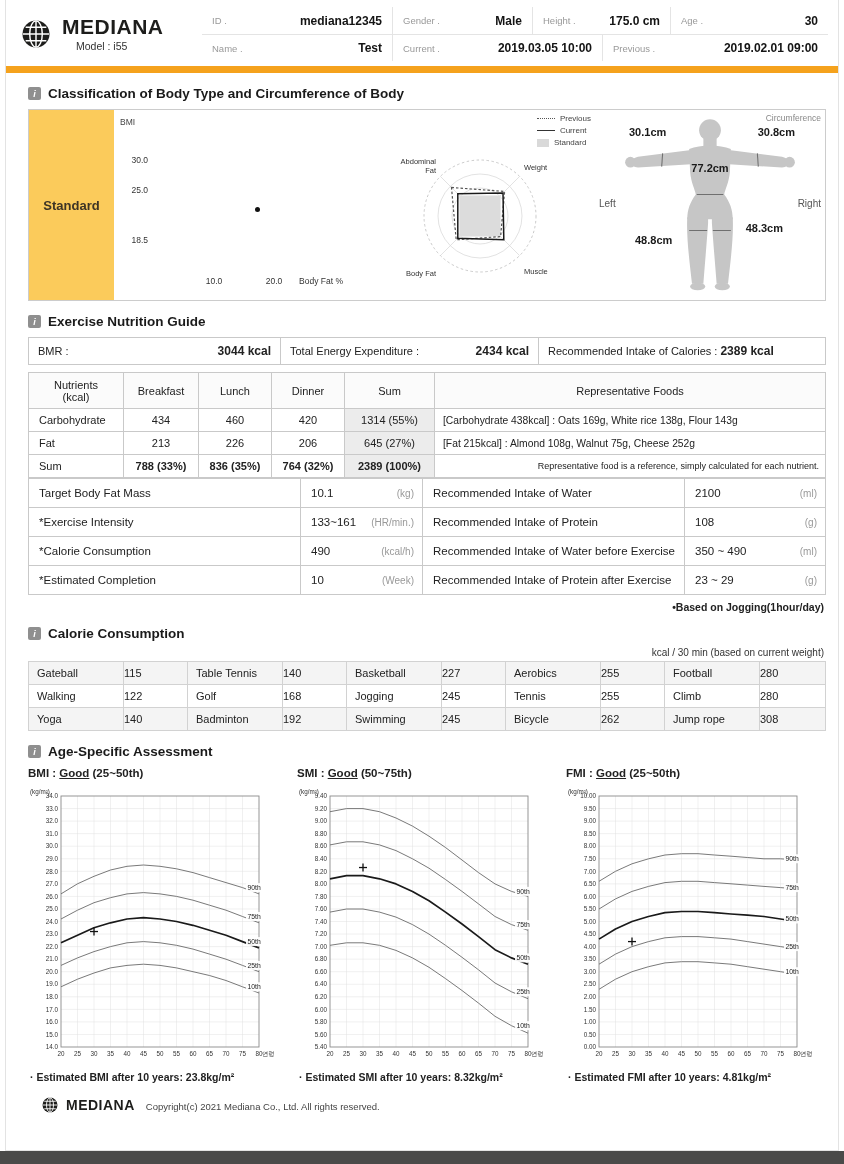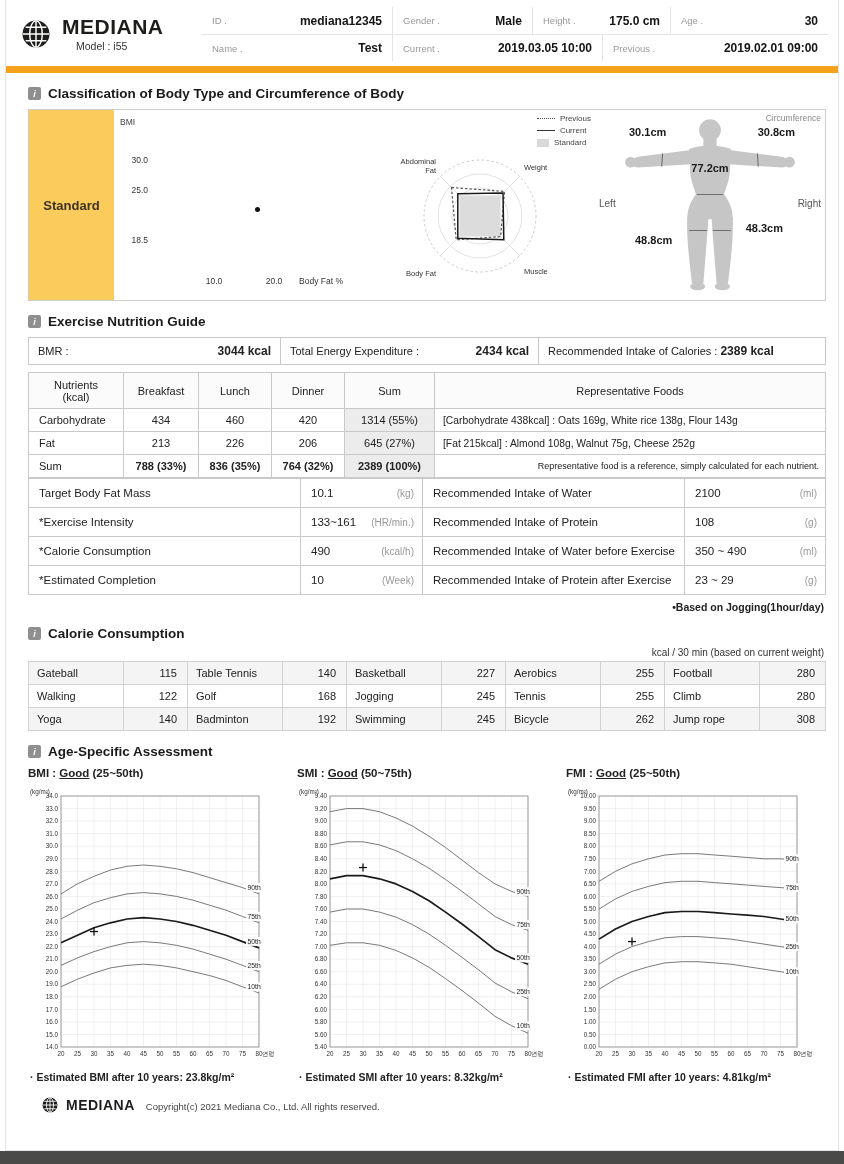--- a/index.html
+++ b/index.html
@@ -94,21 +94,21 @@
   .itable td { height: 29px; font-size: 11.5px; }
   .ilabel { padding-left: 10px; }
   .ivwrap { display: flex; align-items: center; justify-content: space-between; padding: 0 8px 0 10px; }
   .iunit { font-size: 10px; color: #999; }
   .footnote { text-align: right; font-size: 10.5px; font-weight: bold; color: #222; margin: 6px 2px 0 0; }
   
   .unitnote { text-align: right; font-size: 10px; color: #333; margin: -2px 2px 3px 0; }
   .ctable td { border: 1px solid #d2d2d2; height: 23px; font-size: 11px; color: #222; }
   .ctable tr:nth-child(odd) { background: #f4f4f4; }
   .ctable .cname { padding-left: 8px; }
-  .ctable .cval { text-align: right; padding-right: 10px; }
+  .ctable .cval { text-align: left; }
   
   .charts-row { display: flex; gap: 11px; }
   .chart-panel { width: 258px; }
   .chart-title { text-align: left; font-size: 11.5px; font-weight: bold; margin-bottom: 8px; }
   .grade { text-decoration: underline; }
   .chart-canvas svg { display: block; width: 100%; }
   .chart-note { font-size: 10.5px; font-weight: bold; margin-top: 2px; padding-left: 2px; }
   
   .footer { display: flex; align-items: center; gap: 6px; margin-top: 12px; padding-left: 12px; }
   .fglobe { width: 20px; height: 20px; }

